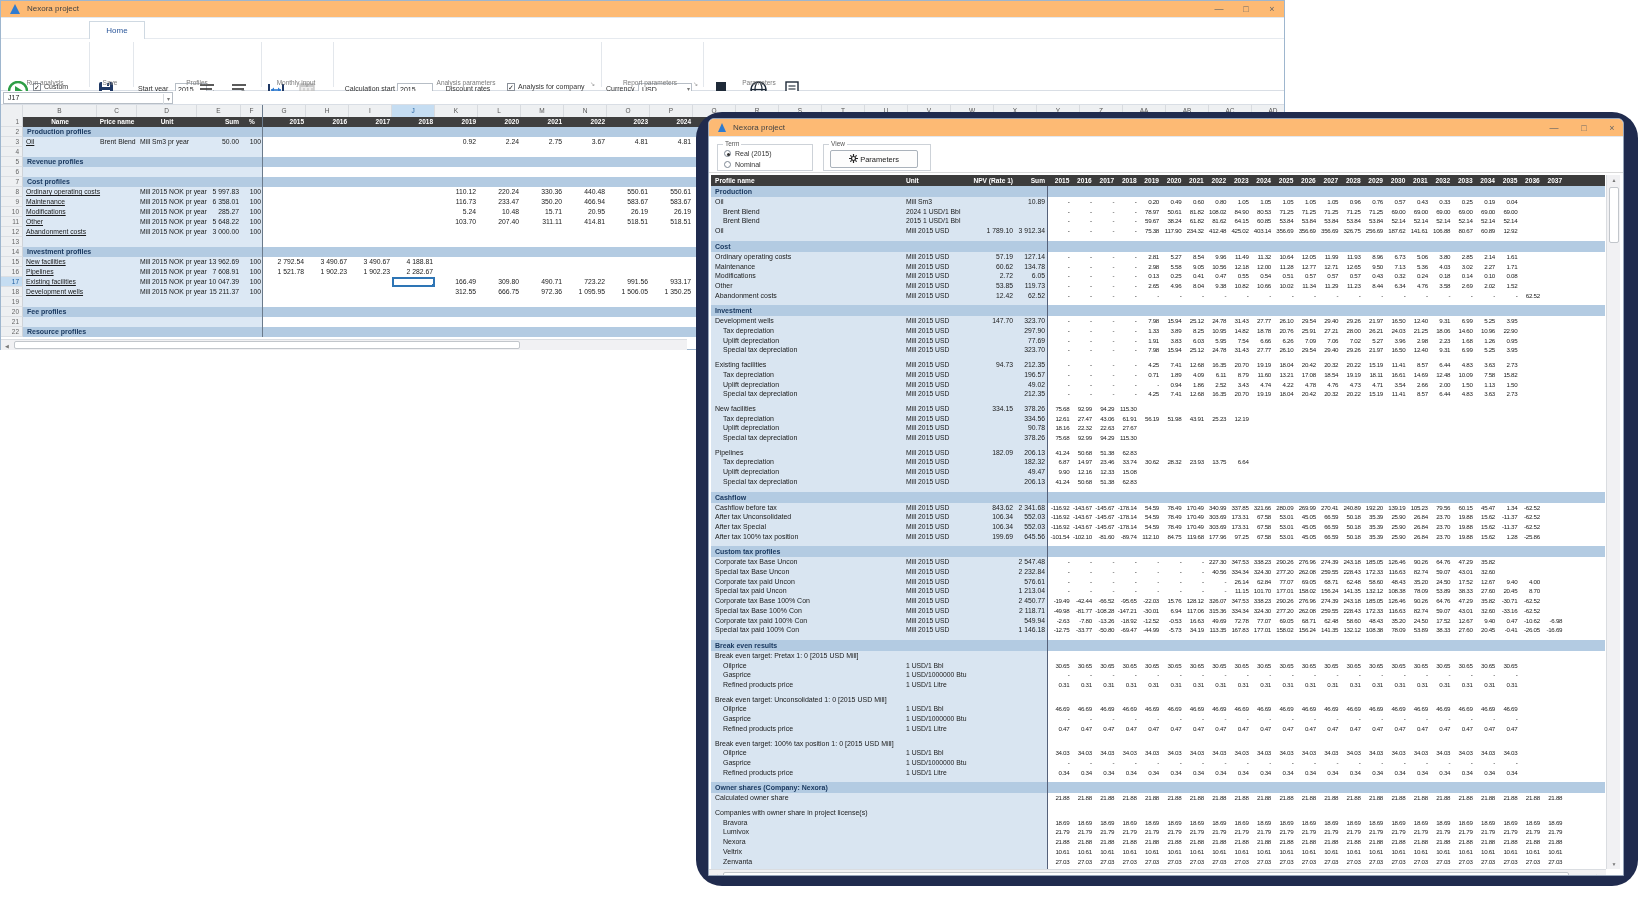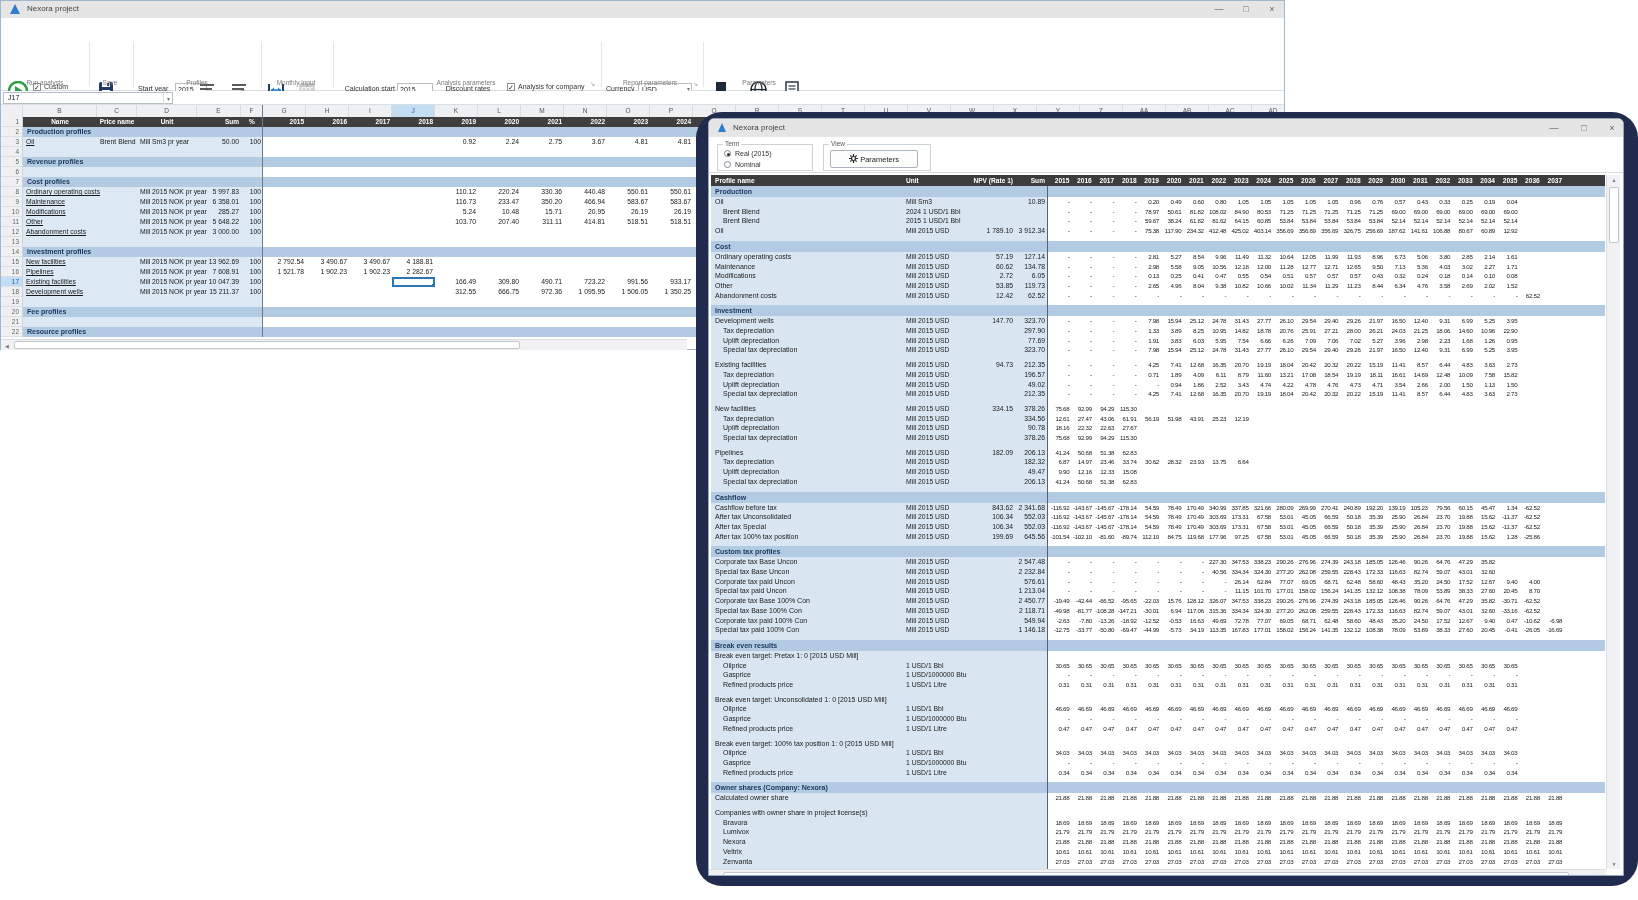--- a/index.html
+++ b/index.html
@@ -2,21 +2,21 @@
 <html><head>
 <meta charset="utf-8">
 <style>
   * { margin:0; padding:0; box-sizing:border-box; }
   html,body { width:1638px; height:900px; background:#fff; font-family:"Liberation Sans", sans-serif; overflow:hidden; }
   #stage { position:relative; width:1638px; height:900px; background:#fff; }
   .abs { position:absolute; }
 
   
   #bw { left:0; top:0; width:1285px; height:350px; background:#fff; border:1px solid #9eb6ce; }
-  .titlebar { left:0; top:0; right:0; height:17px; background:#e5e5e5; border-bottom:1px solid #e3e8ee; }
+  .titlebar { left:0; top:0; right:0; height:17px; background:#fdba74; border-bottom:1px solid #e3e8ee; }
   .tb-title { position:absolute; left:26px; top:3px; font-size:8px; color:#444; }
   .appicon { position:absolute; left:9px; top:3px; width:0; height:0; border-left:5px solid transparent; border-right:5px solid transparent; border-bottom:10px solid #2f7bd0; }
   .winbtn { position:absolute; top:1px; width:26px; height:14px; text-align:center; font-size:9px; color:#666; line-height:14px; }
   .tabrow { left:0; top:17px; right:0; height:21px; background:#fff; border-bottom:1px solid #e6eaef; }
   .tab-home { position:absolute; left:88px; top:3px; width:56px; height:18px; background:#fff; border:1px solid #cfd9e2; border-bottom:none; text-align:center; font-size:8px; line-height:17px; color:#2b579a; }
   #ribbon { left:0; top:38px; right:0; height:52px; background:#fff; border-bottom:1px solid #d9dee5; }
   .rsep { position:absolute; top:3px; bottom:3px; width:1px; background:#e3e7ec; }
   .glabel { position:absolute; top:40px; font-size:6.5px; color:#7a7a7a; text-align:center; }
   .rtext { position:absolute; font-size:7px; color:#333; white-space:nowrap; }
   .rtext.dim { color:#a6a6a6; }
@@ -82,20 +82,23 @@
 
 <div id="stage">
 
   <div id="bw" class="abs">
     <div class="titlebar abs">
       <span class="appicon"></span>
       <span class="tb-title">Nexora project</span>
       <span class="winbtn" style="left:1205px">—</span>
       <span class="winbtn" style="left:1232px">□</span>
       <span class="winbtn" style="left:1258px">×</span>
+    </div>
+    <div class="tabrow abs">
+      <div class="tab-home">Home</div>
     </div>
 
     <div id="ribbon" class="abs">
 
       <svg class="abs" style="left:7px;top:42px" width="20" height="20">
           <circle cx="10" cy="10" r="9" fill="#fff" stroke="#2e9e46" stroke-width="2.5"></circle>
           <polygon points="7,5 15,10 7,15" fill="#2e9e46"></polygon>
         </svg>
       <span class="rtext" style="left:9px;top:64px">Run</span>
       <span class="cb" style="left:32px;top:44px">✓</span>

